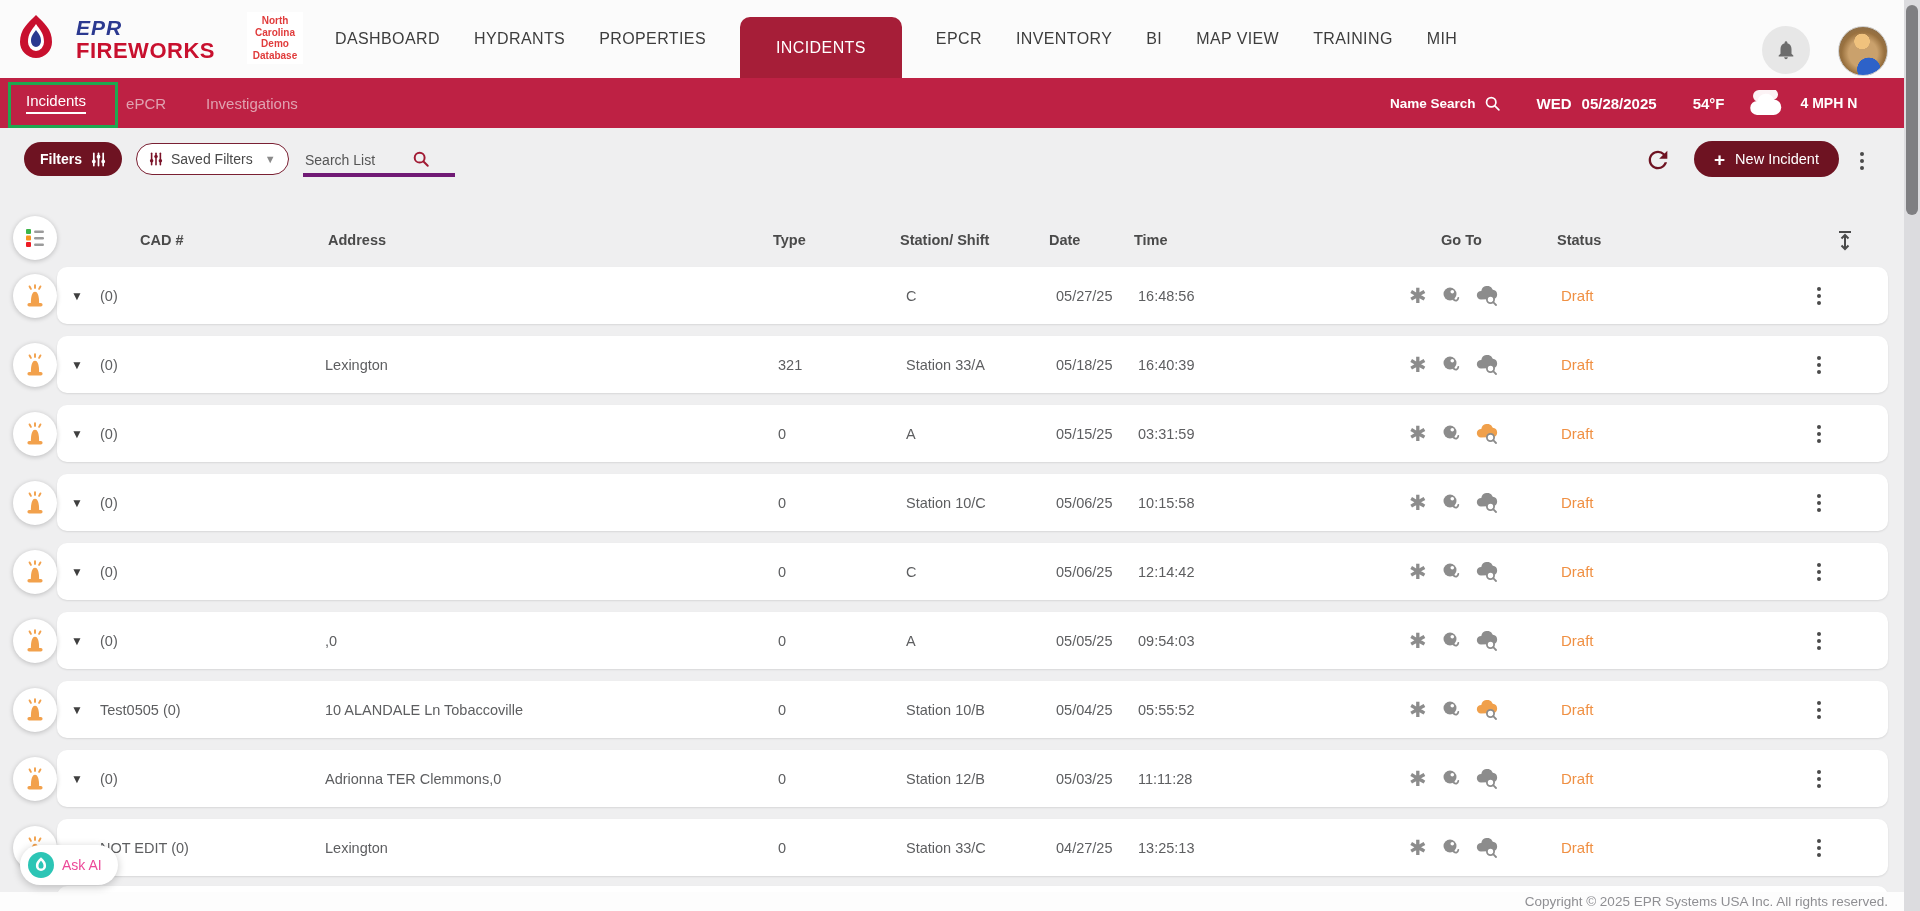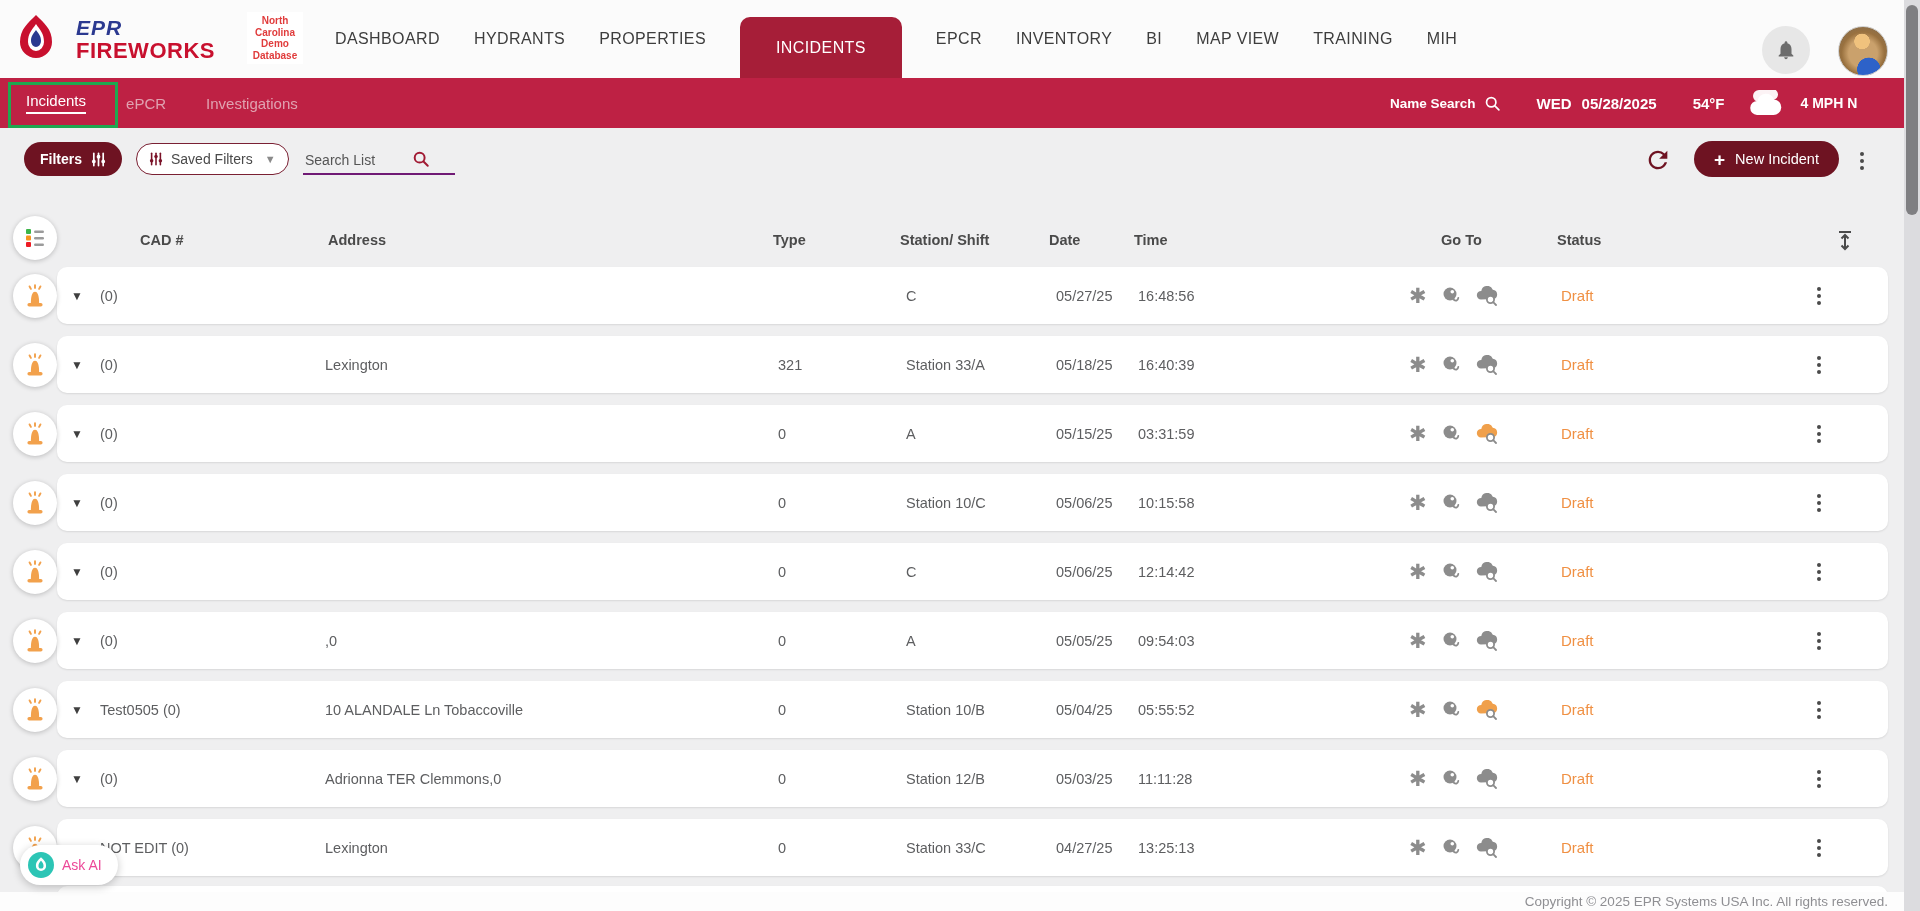--- a/index.html
+++ b/index.html
@@ -44,21 +44,21 @@
 
   
   .btn-filters{position:absolute;left:24px;top:142px;height:34px;padding:0 16px;border-radius:17px;
     background:#6e1322;color:#fff;font-size:14px;font-weight:bold;display:flex;align-items:center;gap:9px;
     border:none;cursor:pointer;}
   .btn-saved{position:absolute;left:136px;top:143px;height:32px;padding:0 12px;border-radius:16px;
     background:#fff;border:1px solid #7a2033;color:#4a4a4a;font-size:14px;display:flex;align-items:center;
     gap:8px;cursor:pointer;}
   .saved-caret{color:#8a8a8a;font-size:11px;margin-left:4px;}
   .search-list{position:absolute;left:303px;top:146px;width:126px;height:27px;border:none;
-    border-bottom:2px solid #701a75;background:transparent;font-size:14px;color:#444;
+    border-bottom:4px solid #701a75;background:transparent;font-size:14px;color:#444;
     font-family:"Liberation Sans",sans-serif;outline:none;padding:0 24px 0 2px;}
   .search-list::placeholder{color:#555;opacity:1;}
   .search-list-icon{position:absolute;left:412px;top:150px;cursor:pointer;}
   .btn-refresh{position:absolute;left:1644px;top:146px;width:28px;height:28px;border:none;background:transparent;cursor:pointer;padding:0;}
   .btn-new{position:absolute;left:1694px;top:141px;height:36px;padding:0 20px;border-radius:18px;
     background:#6e1322;color:#fff;font-size:14.5px;display:flex;align-items:center;gap:10px;border:none;cursor:pointer;}
   .plus{font-size:19px;font-weight:bold;line-height:1;}
   .kebab{display:inline-flex;flex-direction:column;gap:3px;align-items:center;cursor:pointer;padding:4px;}
   .kebab i{width:4px;height:4px;border-radius:50%;background:#4a4a4a;display:block;}
   .toolbar-kebab{position:absolute;left:1856px;top:148px;}

